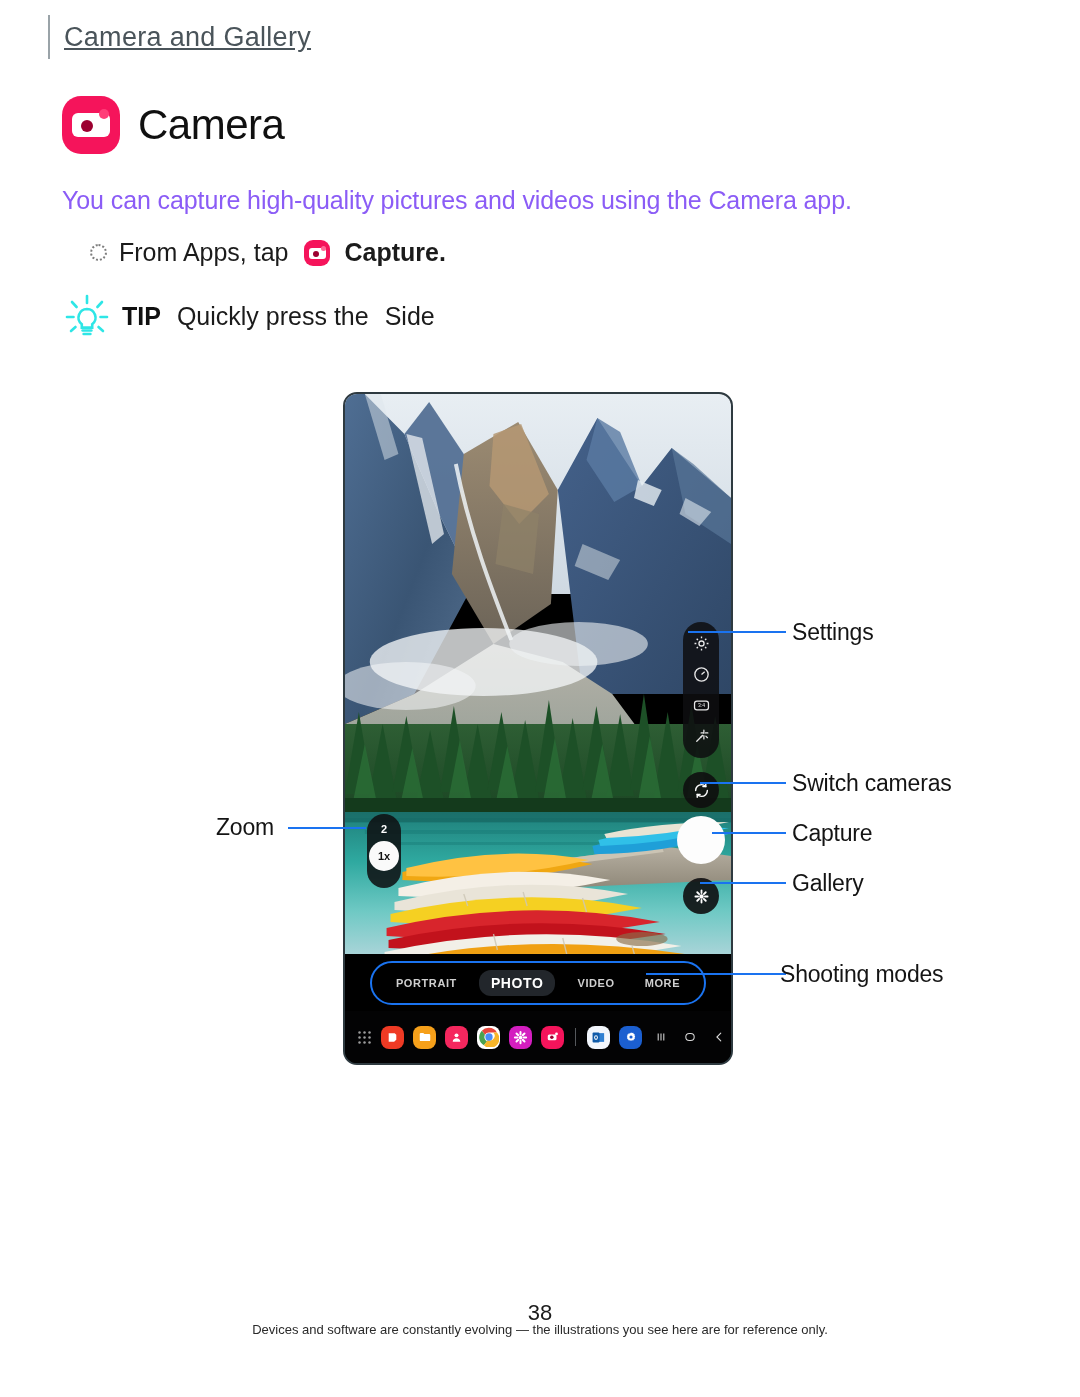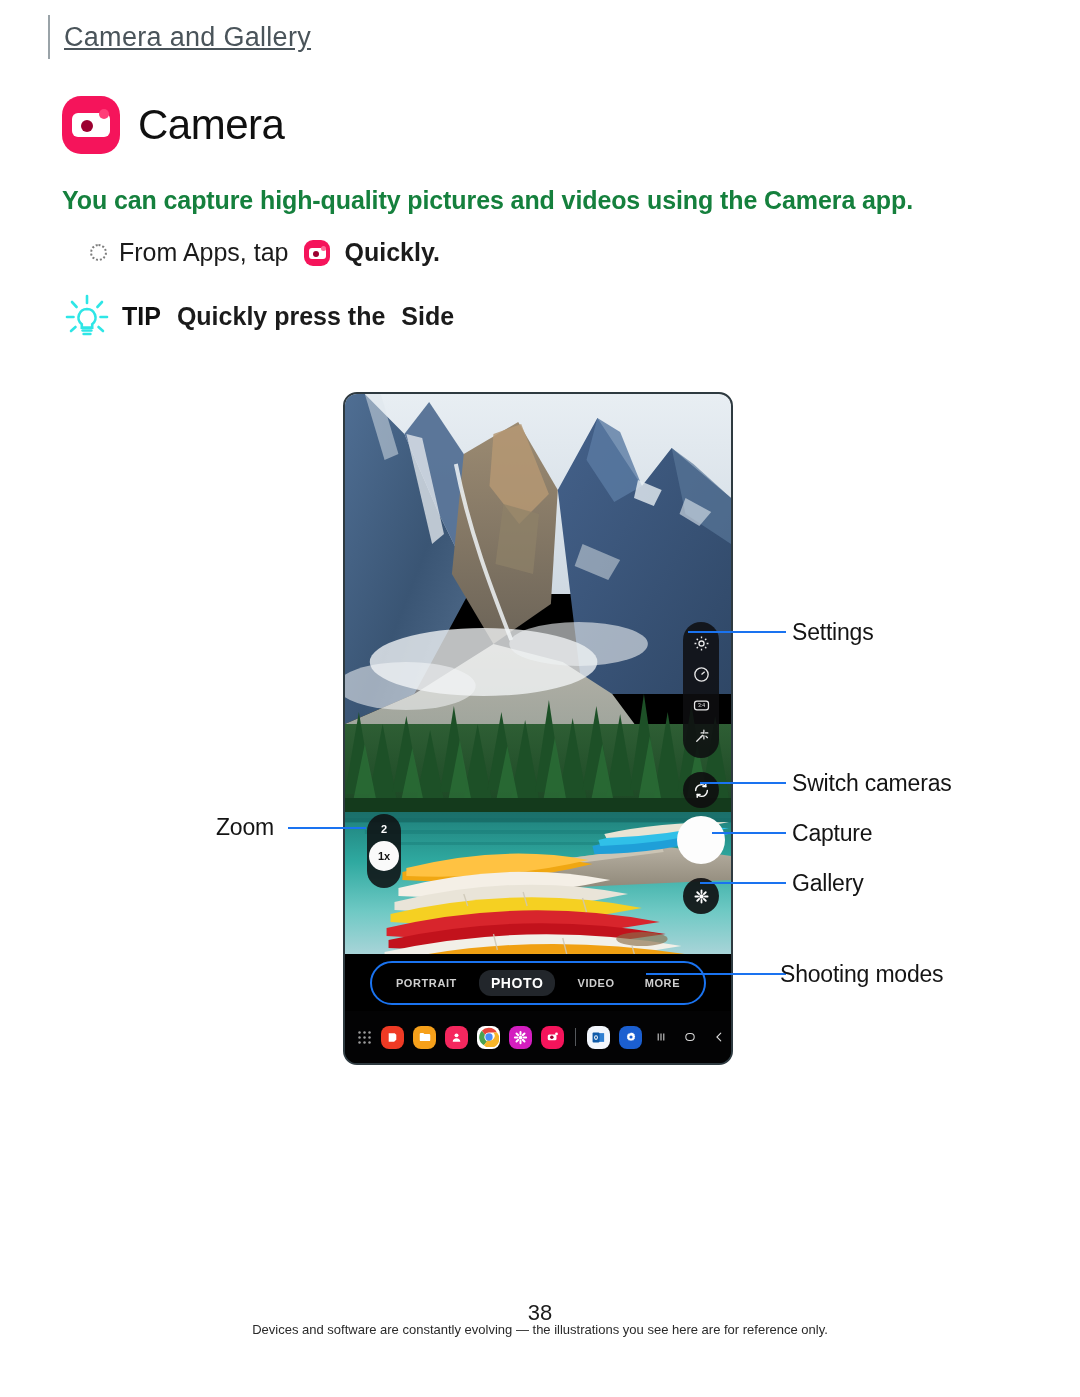--- a/index.html
+++ b/index.html
@@ -47,21 +47,21 @@
     position:absolute;left:37px;top:13px;width:10px;height:10px;
     border-radius:50%;background:#ff3d78;
   }
   .page-title{
     font-size:42px;font-weight:300;color:#101010;letter-spacing:-.5px;
   }
 
   
   .intro{
     position:absolute;left:62px;top:186px;width:960px;
-    font-size:25px;font-weight:700;color:#15803d;letter-spacing:-.1px;
+    font-size:25px;font-weight:400;color:#8b5cf6;letter-spacing:-.1px;
   }
   .bullet-row{
     position:absolute;left:90px;top:238px;
     display:flex;align-items:center;gap:12px;
     font-size:25px;font-weight:300;color:#1b1b1b;
   }
   .bullet-dot{
     width:13px;height:13px;border-radius:50%;
     border:2px dotted #7d7d7d;flex:none;
   }
@@ -84,21 +84,21 @@
   }
   .strong{font-weight:700;}
 
   
   .tip-row{
     position:absolute;left:62px;top:292px;
     display:flex;align-items:center;gap:10px;
   }
   .tip-icon{width:50px;height:48px;flex:none;}
   .tip-label{font-size:25px;font-weight:700;color:#101010;margin-right:6px;}
-  .tip-text{font-size:25px;font-weight:700;color:#1b1b1b;}
+  .tip-text{font-size:25px;font-weight:400;color:#1b1b1b;}
 
   
   .device{
     position:absolute;left:343px;top:392px;width:390px;height:673px;
     border-radius:14px;background:#000;
     border:2px solid #2e3a40;
     overflow:hidden;
     box-sizing:border-box;
   }
   .viewfinder{
@@ -224,21 +224,21 @@
 <div class="intro">You can capture high-quality pictures and videos using the Camera app.</div>
 
 <div class="bullet-row">
   <span class="bullet-dot"></span>
   <span>From Apps, tap</span>
   <span class="inline-app-icon">
     <span class="cam-body"></span>
     <span class="cam-lens"></span>
     <span class="cam-dot"></span>
   </span>
-  <span class="strong">Quickly.</span>
+  <span class="strong">Capture.</span>
 </div>
 
 <div class="tip-row">
   <svg class="tip-icon" viewBox="0 0 50 48">
     <g stroke="#2ee6e6" stroke-width="2.6" fill="none" stroke-linecap="round">
       <path d="M25 17 a8.5 8.5 0 0 0 -5.2 15.2 v3.4 h10.4 v-3.4 A8.5 8.5 0 0 0 25 17 z"></path>
       <line x1="20.6" y1="38.5" x2="29.4" y2="38.5"></line>
       <line x1="21.6" y1="42" x2="28.4" y2="42"></line>
       <line x1="25" y1="4" x2="25" y2="11"></line>
       <line x1="10" y1="10" x2="14.6" y2="15"></line>

